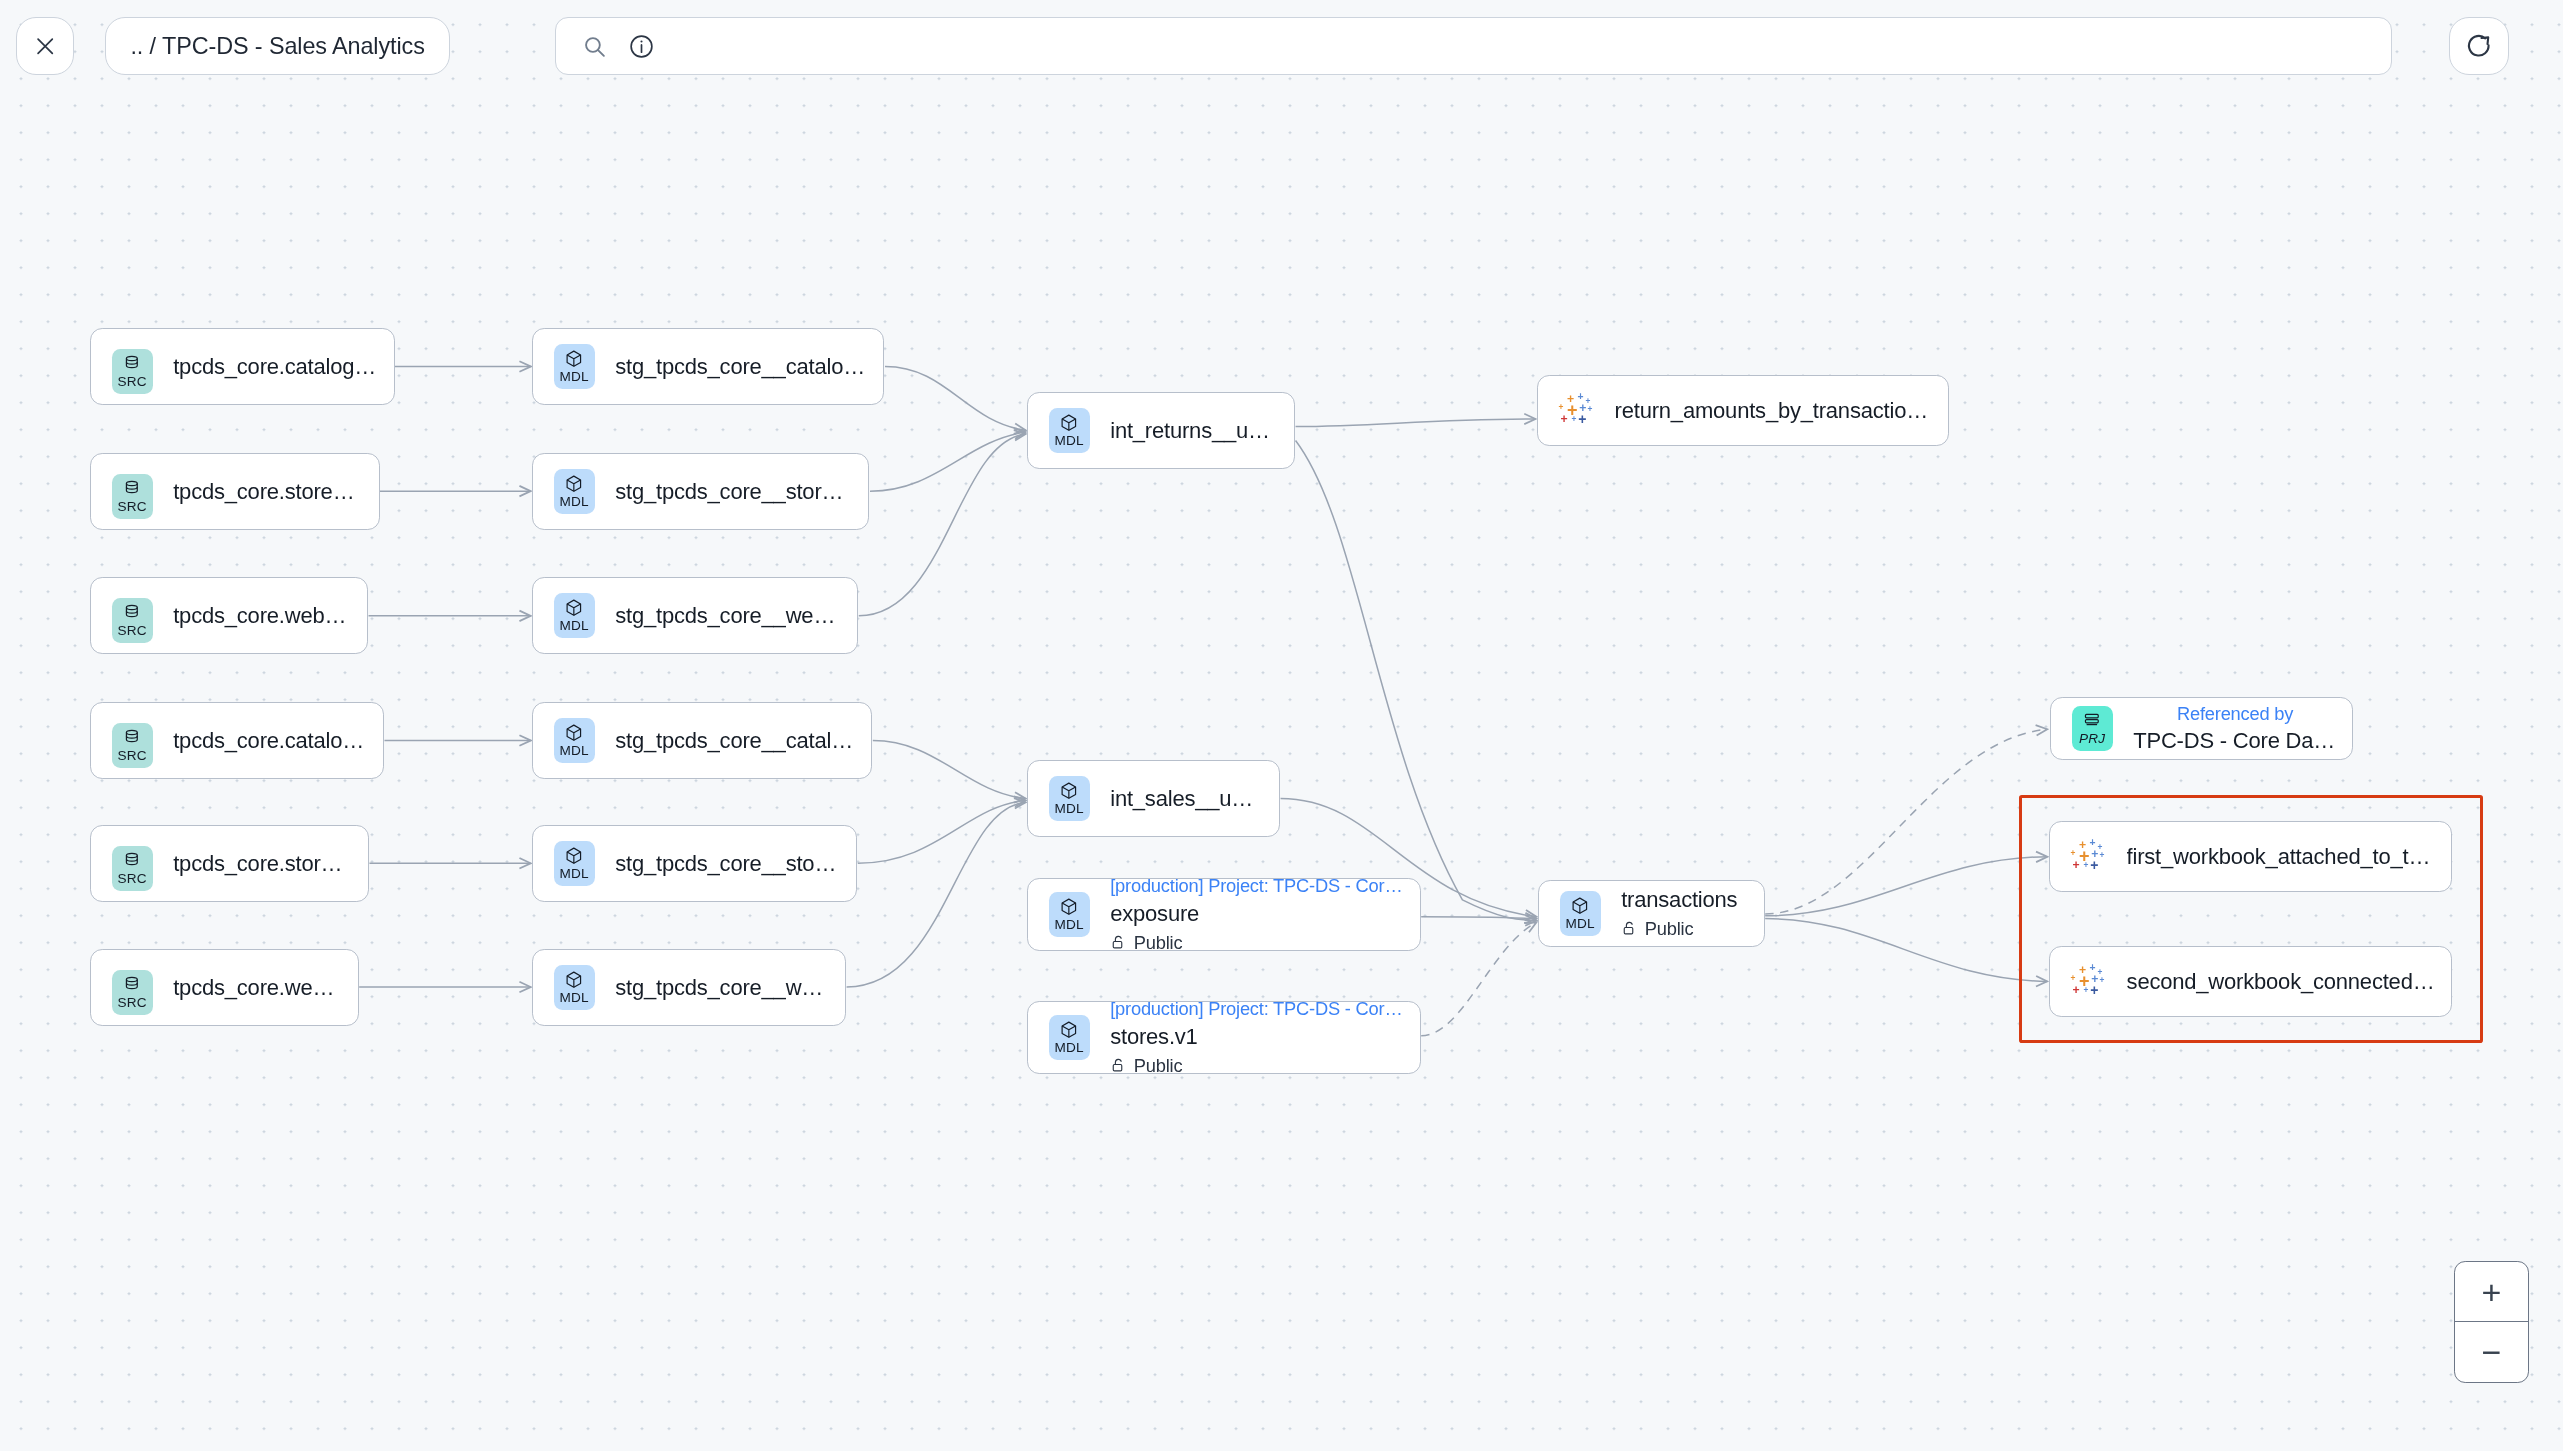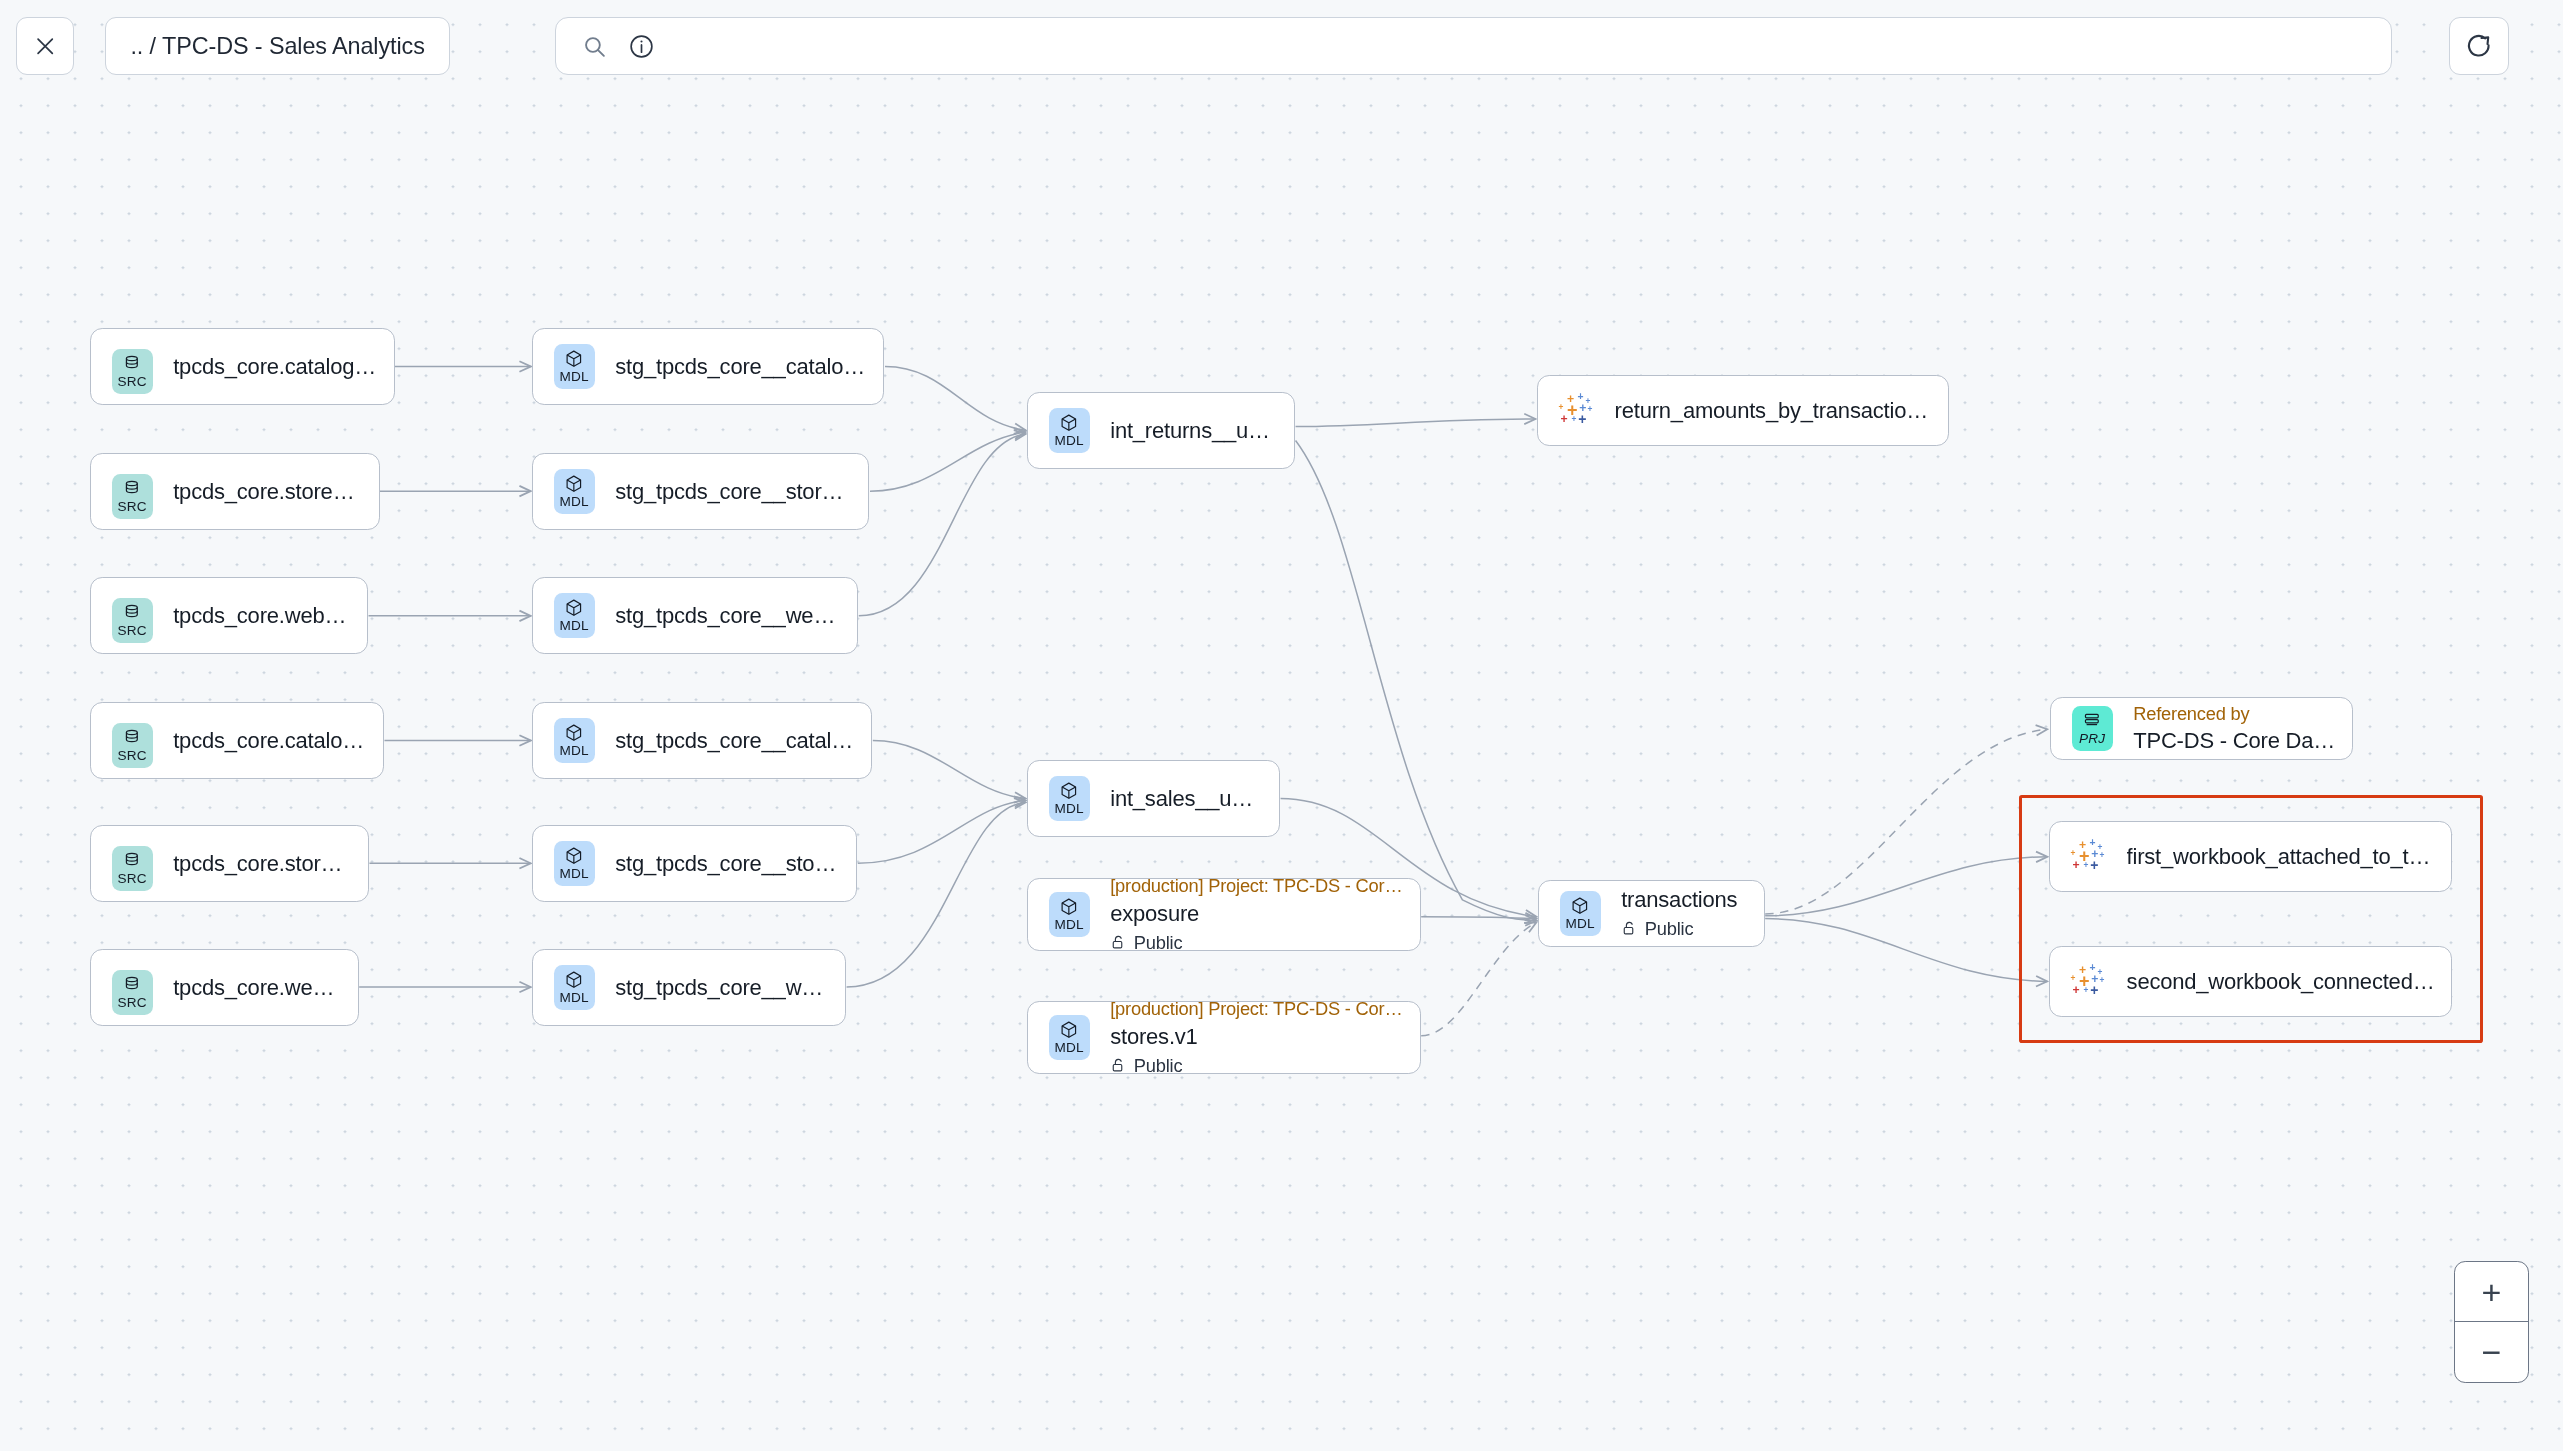--- a/index.html
+++ b/index.html
@@ -20,21 +20,21 @@
 
   
   .topbar {
     position: absolute; left: 0; top: 0; width: 2563px; height: 110px;
     z-index: 40;
   }
   .tb-btn {
     position: absolute;
     background: #ffffff;
     border: 1.5px solid #cdd4dd;
-    border-radius: 11px;
+    border-radius: 20px;
     display: flex; align-items: center; justify-content: center;
     color: #303a4b;
   }
   #close-btn { left: 16px; top: 17px; width: 58px; height: 58px; cursor: pointer; }
   #breadcrumb-btn {
     left: 105px; top: 17px; height: 58px; padding: 0 24.4px;
     font-size: 23.4px; color: #1f2733; letter-spacing: -0.1px;
     white-space: nowrap; cursor: pointer;
   }
   #search-box {
@@ -78,23 +78,24 @@
   .badge .btxt {
     font-size: 13.6px; font-weight: 400; color: #141c27;
     letter-spacing: 0.1px; line-height: 1;
   }
   .node .labels { flex: 1 1 auto; min-width: 0; padding-right: 15px; }
   .node .title {
     font-size: 22px; color: #161d27; letter-spacing: -0.2px;
     white-space: nowrap; overflow: hidden; text-overflow: ellipsis;
   }
   .node .sub {
-    font-size: 18.3px; color: #a16207; letter-spacing: -0.2px;
+    font-size: 18.3px; color: #3b82f6; letter-spacing: -0.2px;
     white-space: nowrap; overflow: hidden; text-overflow: ellipsis;
     margin-bottom: 3.7px;
+    text-align: center;
   }
   .node .meta {
     font-size: 18.3px; color: #2b3442; letter-spacing: -0.2px;
     display: flex; align-items: center; gap: 6.6px; margin-top: 4.7px;
   }
   .node .meta .lk { line-height: 0; }
   .node.three .title { margin-bottom: 0px; }
 
   
   .expo-icon { position: relative; width: 37px; height: 37px; flex: 0 0 auto; margin-right: 19px; }

